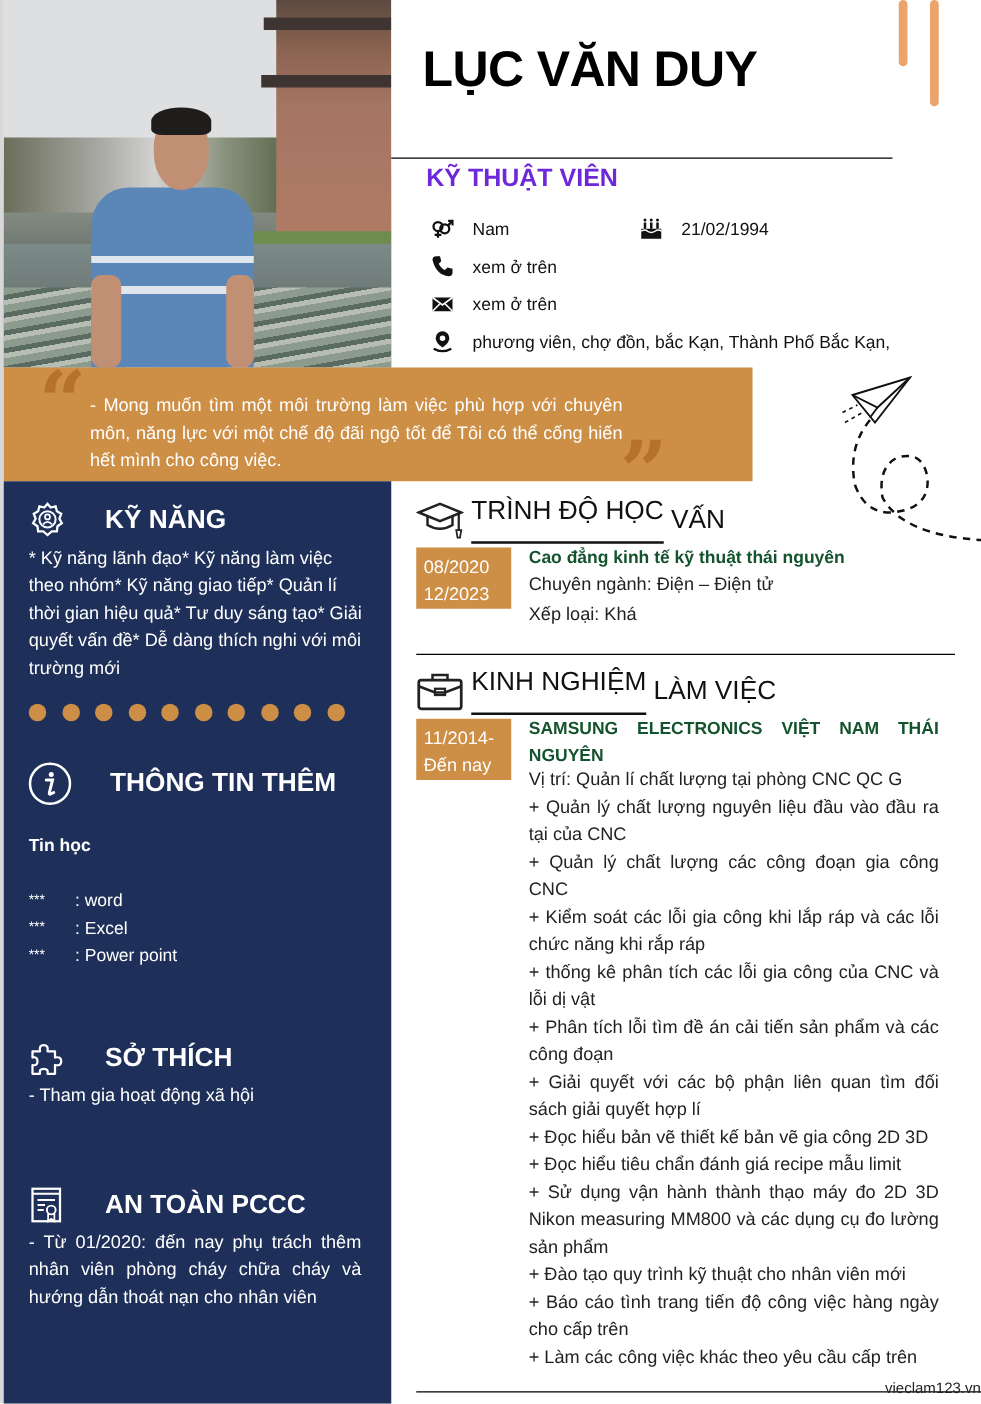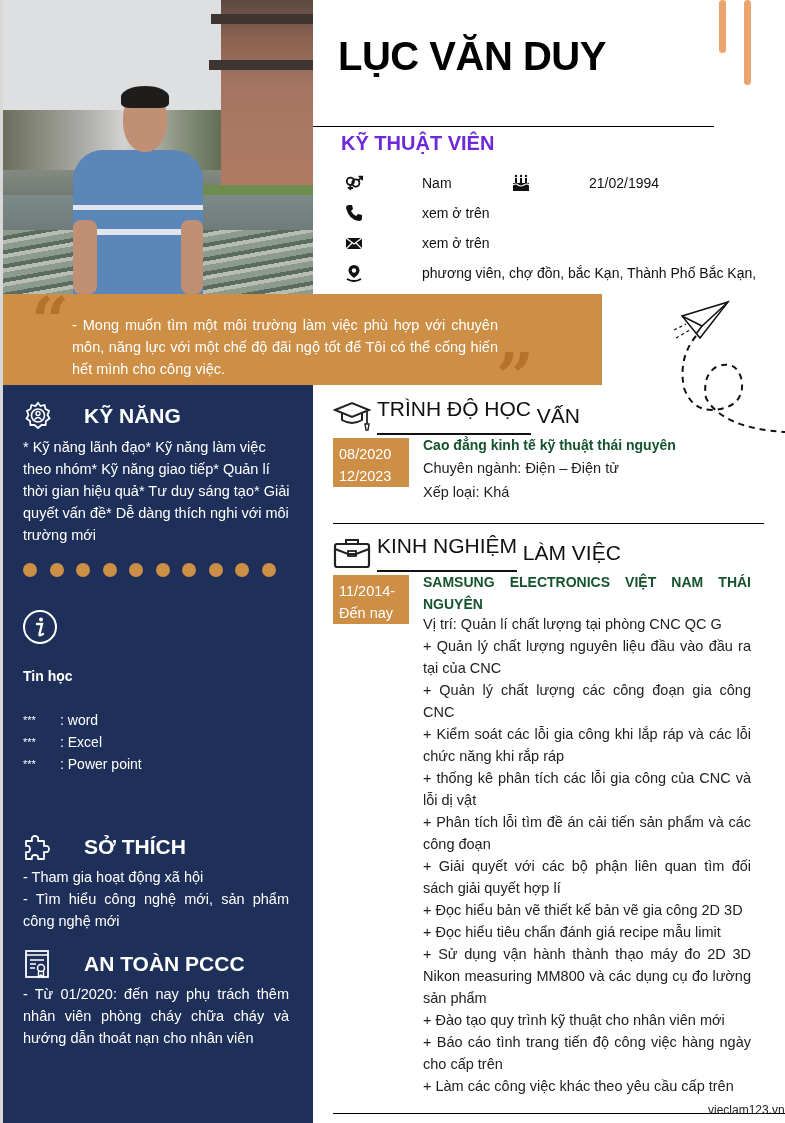--- a/index.html
+++ b/index.html
@@ -33,21 +33,21 @@
   
   .deco-bar { position: absolute; width: 7px; border-radius: 4px; background: #eaa46c; }
   .deco-bar.a { left: 719px; top: 0; height: 53px; }
   .deco-bar.b { left: 744px; top: 0; height: 85px; }
 
   
   .name { position: absolute; left: 338px; top: 34px; font-size: 40px; font-weight: bold; color: #000; letter-spacing: -0.5px; }
   .name-rule { position: absolute; left: 313px; top: 126px; width: 401px; height: 1px; background: #000; }
   .job-title { position: absolute; left: 341px; top: 132px; font-size: 20px; color: #6d28d9; font-weight: bold; }
 
-  .contact-row { position: absolute; display: flex; align-items: center; font-size: 14px; color: #111; gap: 44px; }
+  .contact-row { position: absolute; display: flex; align-items: center; font-size: 14px; color: #111; }
   .contact-row .ic { width: 18px; height: 18px; margin-right: 15px; display: flex; align-items: center; justify-content: center; }
   .contact-row .ic svg { width: 18px; height: 18px; }
 
   
   .objective { position: absolute; left: 3px; top: 294px; width: 599px; height: 91px; background: #cd8e45; }
   .quote-open { position: absolute; left: 28px; top: -6px; font-size: 66px; font-weight: bold; color: #b5722c; font-family: "DejaVu Serif", serif; line-height: 1; }
   .quote-close { position: absolute; left: 493px; top: 50px; font-size: 66px; font-weight: bold; color: #b5722c; font-family: "DejaVu Serif", serif; line-height: 1; }
   .objective-text { position: absolute; left: 69px; top: 20px; width: 426px; font-size: 14.5px; line-height: 22px; color: #fff; text-align: justify; }
 
   .plane { position: absolute; left: 672px; top: 298px; width: 113px; height: 140px; }
@@ -205,20 +205,21 @@
 </div>
 
 <div class="side-heading" style="left:22px; top:609px;">
   <span class="ic" style="width:36px;height:36px;">
     <svg viewBox="0 0 36 36">
         <circle cx="18" cy="18" r="16" fill="none" stroke="#fff" stroke-width="2"></circle>
         <circle cx="19" cy="10.5" r="2" fill="#fff"></circle>
         <path d="M15 15 L20 15 L17.5 25 Q17 27 19 26 L21 25" fill="none" stroke="#fff" stroke-width="2.4" stroke-linecap="round"></path>
       </svg>
   </span>
+  <span>THÔNG TIN THÊM</span>
 </div>
 <div class="info-label">Tin học</div>
 <div class="info-list">
   <div class="row">
     <span class="stars">***</span>
     <span>: word</span>
   </div>
   <div class="row">
     <span class="stars">***</span>
     <span>: Excel</span>
@@ -232,21 +233,20 @@
 <div class="side-heading" style="left:22px; top:831px;">
   <span class="ic">
     <svg viewBox="0 0 32 32">
         <path d="M4 10 L10 10 Q9 5 13 5 Q17 5 16 10 L22 10 L22 15 Q27 14 27 18 Q27 22 22 21 L22 28 L16 28 Q17 24 13 24 Q9 24 10 28 L4 28 L4 21 Q8 22 8 18 Q8 14 4 15 Z" fill="none" stroke="#fff" stroke-width="1.8" stroke-linejoin="round"></path>
       </svg>
   </span>
   <span>SỞ THÍCH</span>
 </div>
 <div class="side-text justify" style="left:23px; top:866px; width:266px;">
   <div>-  Tham gia hoạt động xã hội</div>
-  <div style="text-align:justify;">- Tìm hiểu công nghệ mới, sản phẩm công nghệ mới</div>
 </div>
 
 <div class="side-heading" style="left:22px; top:948px;">
   <span class="ic">
     <svg viewBox="0 0 32 32">
         <rect x="4" y="3" width="22" height="26" fill="none" stroke="#fff" stroke-width="1.8"></rect>
         <line x1="4" y1="7" x2="26" y2="7" stroke="#fff" stroke-width="1.5"></line>
         <line x1="8" y1="12" x2="22" y2="12" stroke="#fff" stroke-width="1.5"></line>
         <line x1="8" y1="16" x2="14" y2="16" stroke="#fff" stroke-width="1.5"></line>
         <line x1="8" y1="20" x2="13" y2="20" stroke="#fff" stroke-width="1.5"></line>

